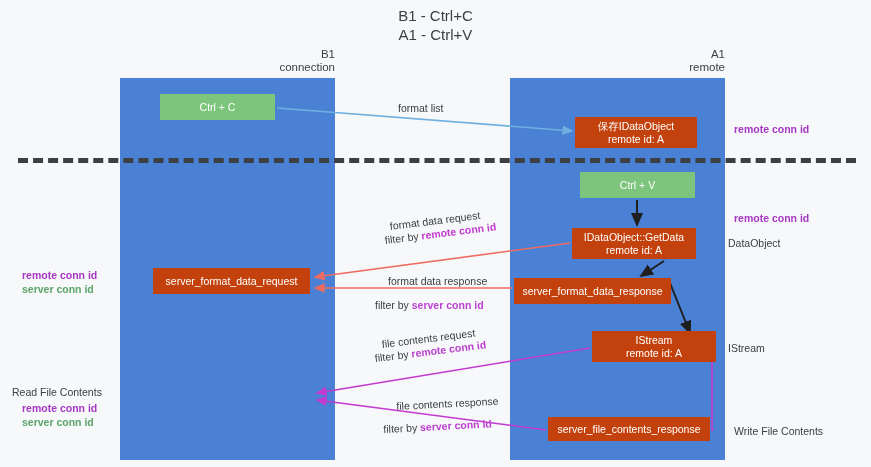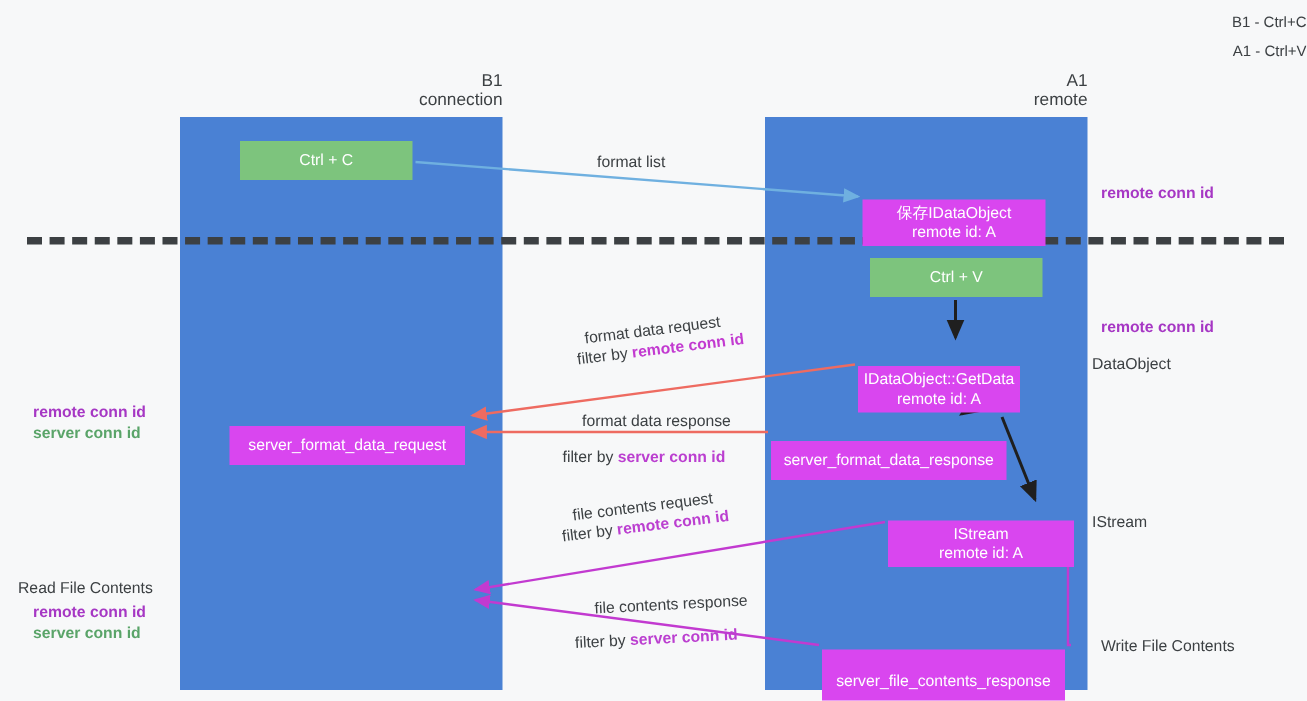--- a/index.html
+++ b/index.html
@@ -10,21 +10,21 @@
     color:#3c4043;
     overflow:hidden;
     position:relative;
   }
   #stage{position:absolute;left:0;top:0;width:871px;height:467px;}
   .abs{position:absolute;}
 
   
   #title{
     left:0;top:6px;width:871px;
-    text-align:right;font-size:10px;line-height:19px;
+    text-align:center;font-size:15px;line-height:19px;
     color:#3c4043;white-space:pre-line;
   }
 
   
   .col-head{
     text-align:right;font-size:11.5px;line-height:13px;
     color:#3c4043;white-space:pre-line;
   }
   #head-b1{left:120px;top:48px;width:215px;}
   #head-a1{left:510px;top:48px;width:215px;}
@@ -43,31 +43,31 @@
   
   .node{
     box-sizing:border-box;
     display:flex;flex-direction:column;
     align-items:center;justify-content:center;
     color:#ffffff;font-size:10.5px;line-height:13px;
     text-align:center;white-space:pre-line;
     padding:2px 6px;
   }
   .green{background:#7dc47d;}
-  .orange{background:#d946ef;margin-top:16px;}
+  .orange{background:#c2410c;}
 
   #n-ctrlc{left:160px;top:94px;width:115px;height:26px;}
   #n-ctrlv{left:580px;top:172px;width:115px;height:26px;}
   #n-saveobj{left:575px;top:117px;width:122px;height:31px;}
-  #n-getdata{left:572px;top:228px;width:108px;height:31px;}
+  #n-getdata{left:572px;top:228px;width:124px;height:31px;}
   #n-istream{left:592px;top:331px;width:124px;height:31px;}
   #n-fmtreq{left:153px;top:268px;width:157px;height:26px;}
   #n-fmtresp{left:514px;top:278px;width:157px;height:26px;}
   #n-filereq{left:150px;top:384px;width:162px;height:26px;}
-  #n-fileresp{left:548px;top:417px;width:162px;height:42px;}
+  #n-fileresp{left:548px;top:417px;width:162px;height:24px;}
 
   
   .ann{font-size:10.5px;line-height:14px;}
   .c-purple{color:#a637c4;font-weight:bold;}
   .c-green{color:#5aa469;font-weight:bold;}
   .c-dark{color:#3c4043;font-weight:normal;}
 
   #ann-r1{left:734px;top:122px;}
   #ann-r2{left:734px;top:211px;}
   #ann-r3{left:728px;top:236px;}

